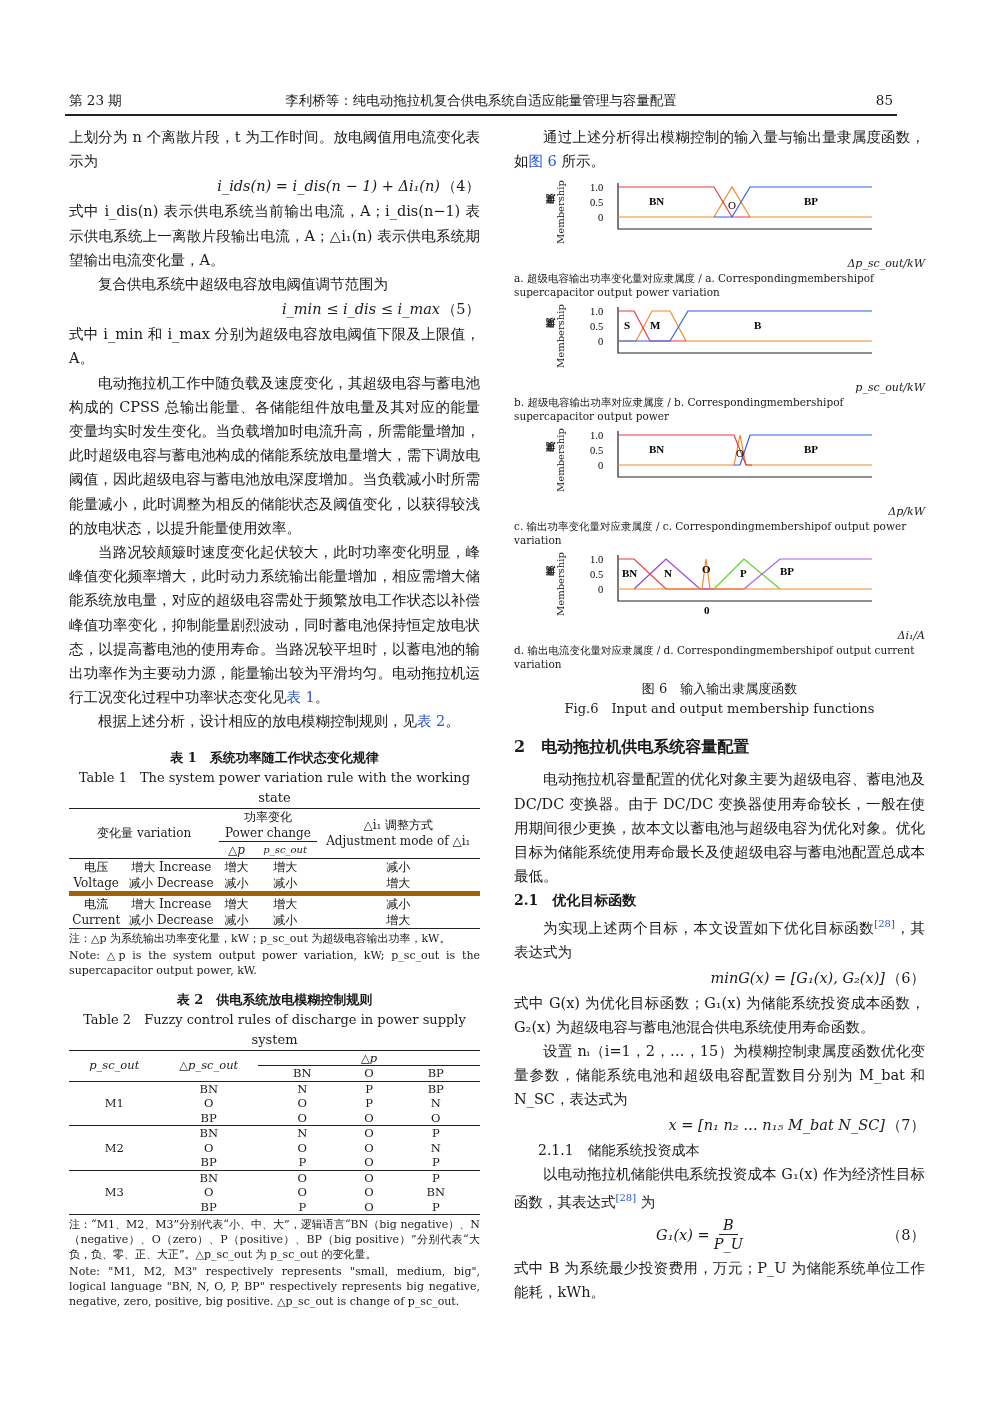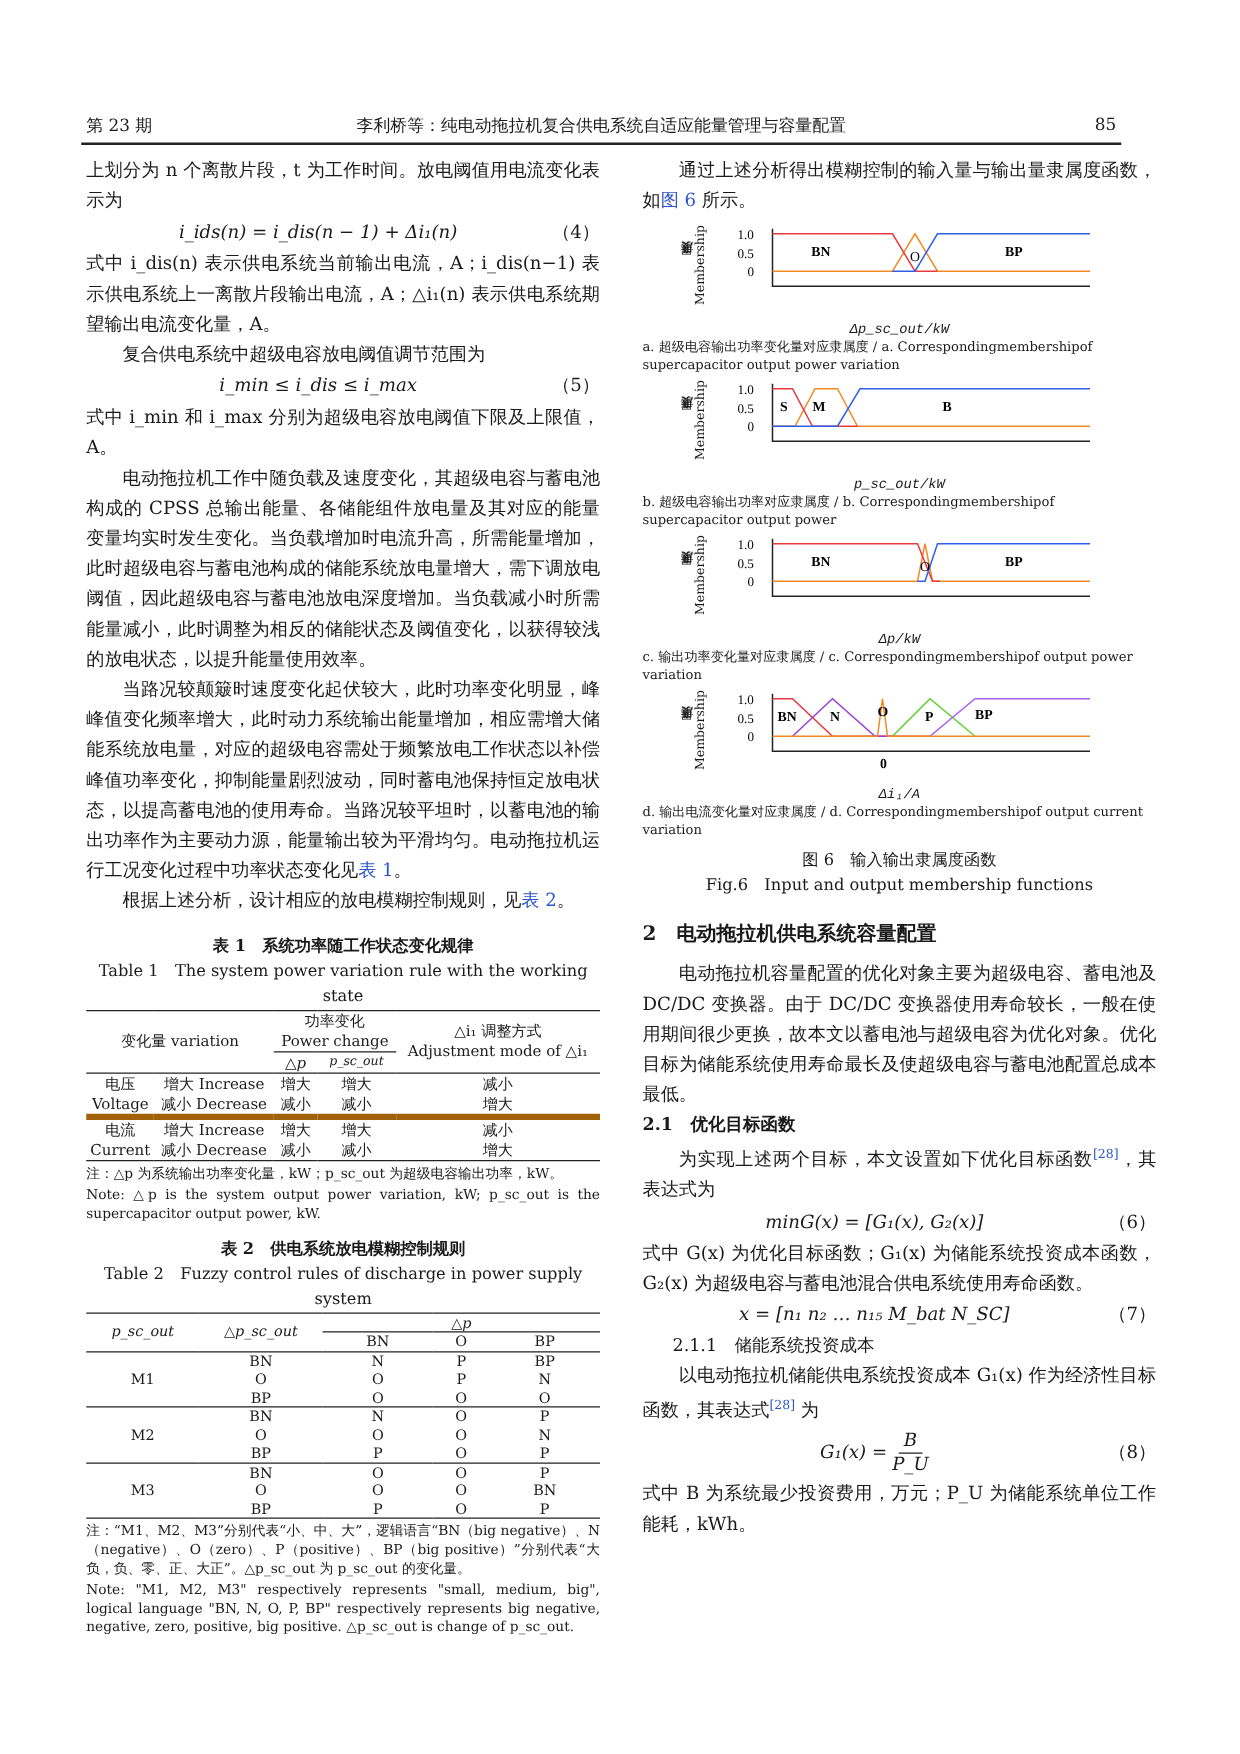--- a/index.html
+++ b/index.html
@@ -7,36 +7,36 @@
   .header { position:absolute; top:92px; left:65px; width:832px; height:24px; border-bottom:2px solid #222; font-size:13.5px; }
   .header .issue { position:absolute; left:4px; top:0; }
   .header .title { position:absolute; left:0; right:0; text-align:center; top:0; }
   .header .pageno { position:absolute; right:4px; top:0; }
   .col { position:absolute; font-size:14.5px; line-height:24.2px; }
   .col-left { left:69px; top:125px; width:411px; }
   .col-right { left:514px; top:125px; width:411px; }
   p { text-align:justify; }
   .indent { text-indent:2em; }
   .eq { display:flex; justify-content:space-between; align-items:center; height:26px; font-style:italic; }
-  .eq .body { flex:1; text-align:center; }
+  .eq .body { flex:1; text-align:right; }
   .eq .num { font-style:normal; width:40px; text-align:right; }
   .link { color:#2b55c9; }
   sup.ref { color:#2b55c9; font-size:10px; }
   .tbl-cap { text-align:center; font-size:13px; line-height:20px; }
   table { border-collapse:collapse; width:100%; font-size:12px; line-height:16px; text-align:center; }
   table.t { border-top:1.5px solid #222; border-bottom:1.5px solid #222; }
   .note { font-size:11px; line-height:15px; margin-top:2px; text-align:justify; }
   .h2 { font-weight:bold; font-size:16px; margin:16px 0 8px 0; line-height:24px; }
   .h3 { font-weight:bold; font-size:14px; line-height:24px; }
   .h4 { font-size:14px; line-height:24px;margin-left:24px; }
   .fig { margin:4px 0 2px 0; }
   .chart-wrap { position:relative; height:78px; width:330px; margin-left:40px; }
   .ylab { position:absolute; left:-8px; top:0; width:20px; height:66px; font-size:10px; writing-mode:vertical-rl; transform:rotate(180deg); text-align:center; line-height:10px; }
   .subcap { text-align:left; font-size:10.5px; line-height:14px; }
-  .xlab { text-align:center; font-size:11px; font-style:italic; line-height:14px;font-family:Liberation Mono, monospace; }
+  .xlab { text-align:right; font-size:11px; font-style:italic; line-height:14px; }
   .figcap { text-align:center; font-size:13px; line-height:20px; margin-top:8px; }
 </style>
 </head>
 <body>
 
 <div class="header">
   <span class="issue">第 23 期</span>
   <span class="title">李利桥等：纯电动拖拉机复合供电系统自适应能量管理与容量配置</span>
   <span class="pageno">85</span>
 </div>
@@ -286,20 +286,21 @@
 
   <div class="h2">2　电动拖拉机供电系统容量配置</div>
   <p class="indent">电动拖拉机容量配置的优化对象主要为超级电容、蓄电池及 DC/DC 变换器。由于 DC/DC 变换器使用寿命较长，一般在使用期间很少更换，故本文以蓄电池与超级电容为优化对象。优化目标为储能系统使用寿命最长及使超级电容与蓄电池配置总成本最低。</p>
   <div class="h3">2.1　优化目标函数</div>
   <p class="indent"><span>为实现上述两个目标，本文设置如下优化目标函数</span><sup class="ref">[28]</sup><span>，其表达式为</span></p>
   <div class="eq">
     <span class="body">minG(x) = [G₁(x), G₂(x)]</span>
     <span class="num">（6）</span>
   </div>
   <p>式中 G(x) 为优化目标函数；G₁(x) 为储能系统投资成本函数，G₂(x) 为超级电容与蓄电池混合供电系统使用寿命函数。</p>
+  <p class="indent">设置 nᵢ（i=1，2，…，15）为模糊控制隶属度函数优化变量参数，储能系统电池和超级电容配置数目分别为 M_bat 和 N_SC，表达式为</p>
   <div class="eq">
     <span class="body">x = [n₁ n₂ … n₁₅ M_bat N_SC]</span>
     <span class="num">（7）</span>
   </div>
   <div class="h4">2.1.1　储能系统投资成本</div>
   <p class="indent"><span>以电动拖拉机储能供电系统投资成本 G₁(x) 作为经济性目标函数，其表达式</span><sup class="ref">[28]</sup><span> 为</span></p>
   <div class="eq" style="height:42px">
     <span class="body" style="display:flex;justify-content:center;align-items:center;gap:4px">
       <span>G₁(x) =</span>
       <span style="display:inline-flex;flex-direction:column;align-items:center;line-height:18px">

